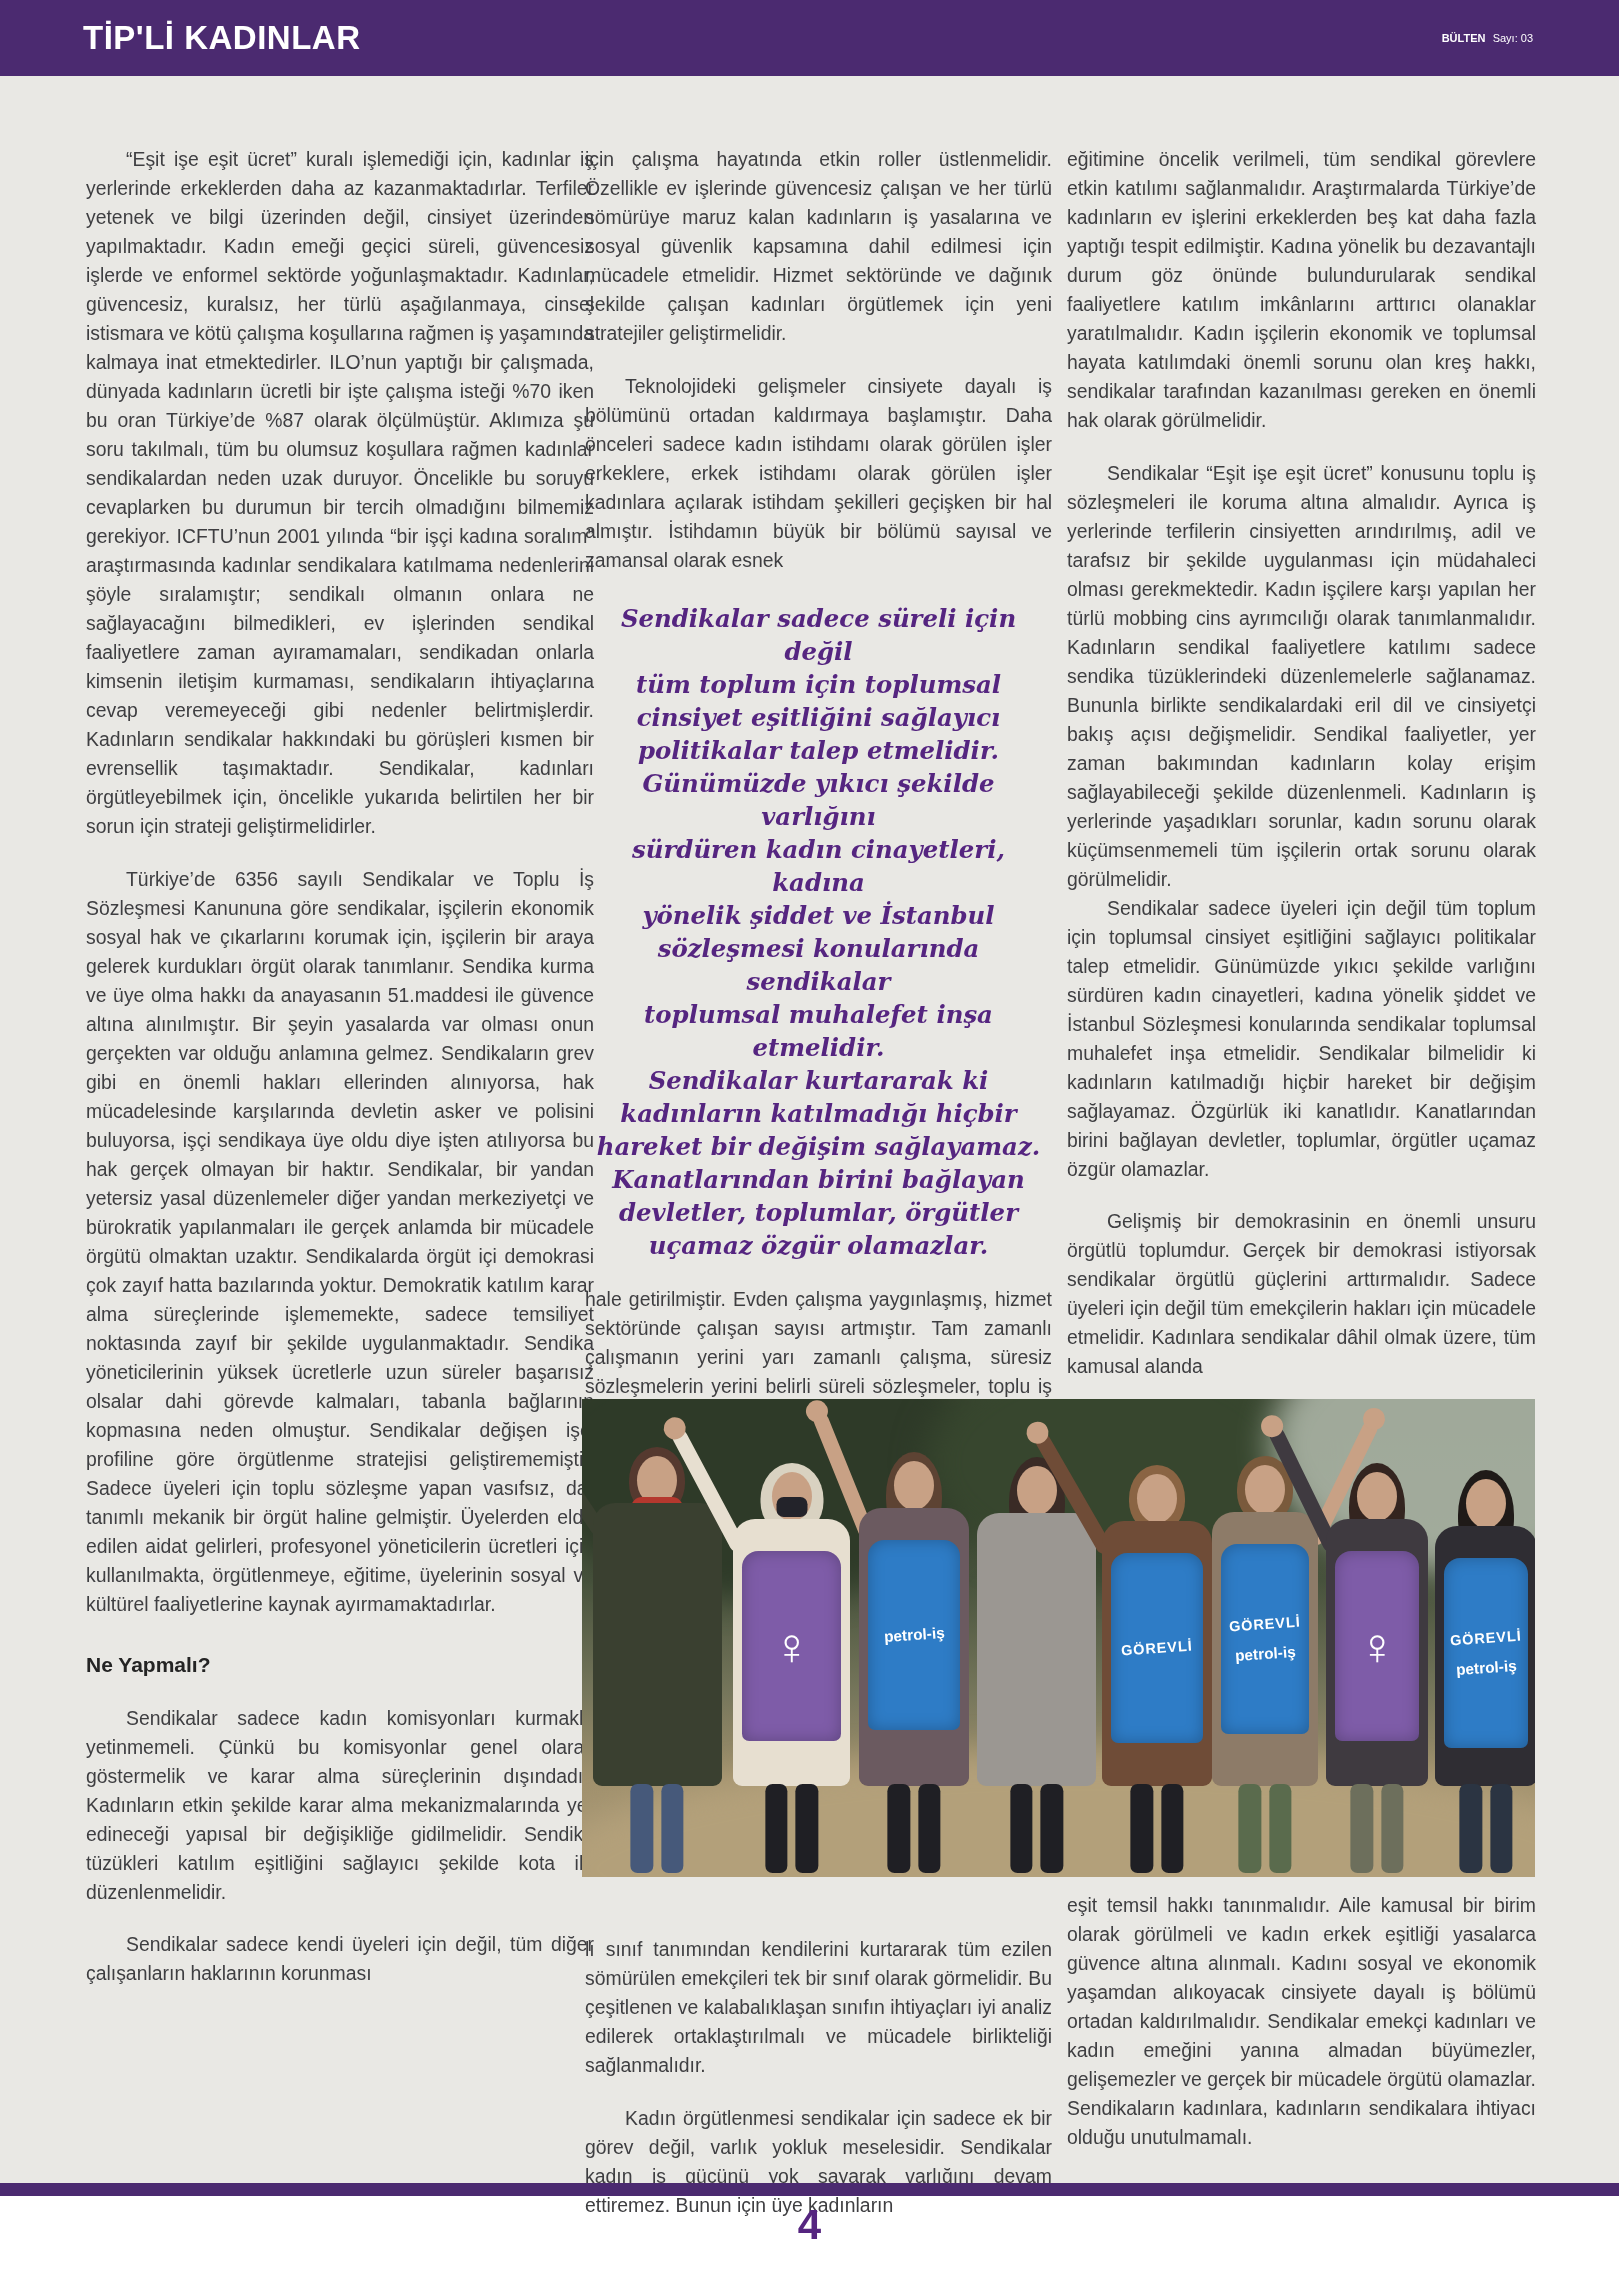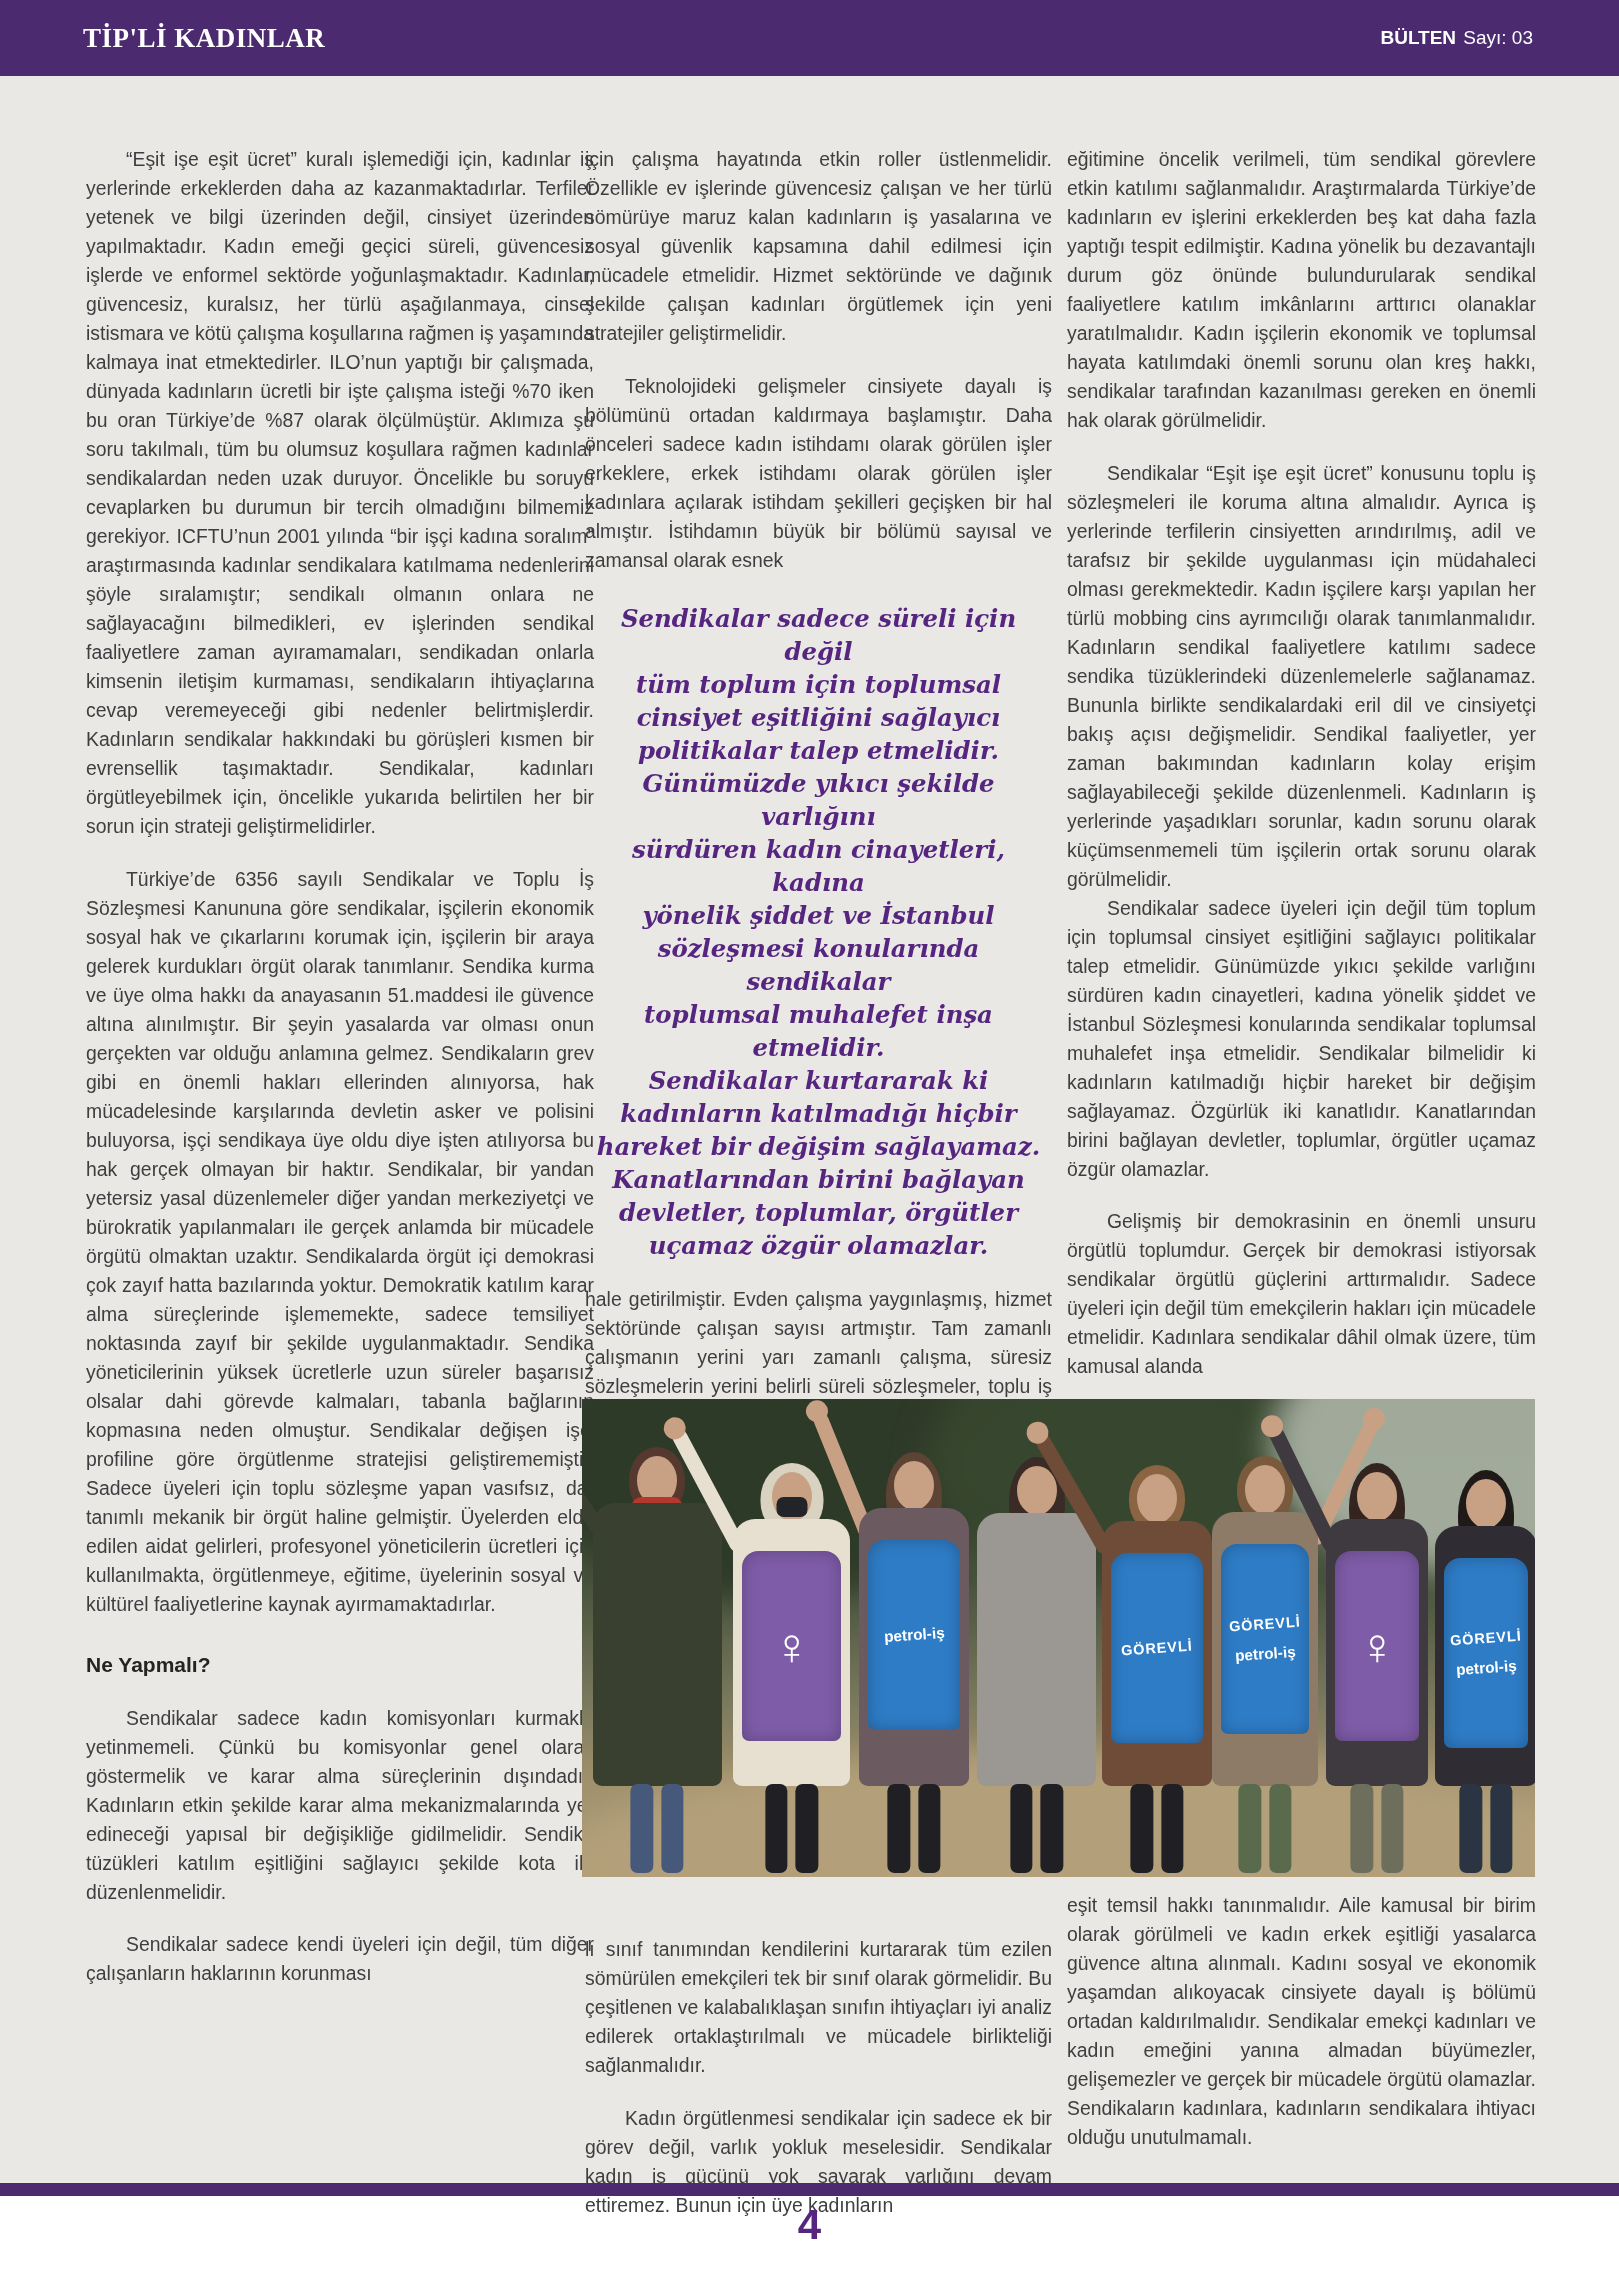--- a/index.html
+++ b/index.html
@@ -3,22 +3,22 @@
 <meta charset="utf-8">
 <style>
   html,body{margin:0;padding:0;}
   body{width:1619px;height:2276px;position:relative;background:#ffffff;
        font-family:"Liberation Sans", sans-serif;overflow:hidden;}
   .paper{position:absolute;left:0;top:0;width:1619px;height:2183px;background:#e9e8e4;}
   
   .masthead{position:absolute;left:0;top:0;width:1619px;height:76px;background:#4b2a70;
             display:flex;align-items:center;justify-content:space-between;
             padding:0 86px 0 83px;box-sizing:border-box;color:#fff;}
-  .masthead .title{font-size:27px;font-weight:bold;letter-spacing:0.5px;font-family:Liberation Serif, serif;}
-  .masthead .issue{font-size:19px;}
+  .masthead .title{font-size:33px;font-weight:bold;letter-spacing:0.5px;}
+  .masthead .issue{font-size:11px;}
   .masthead .issue b{font-weight:bold;margin-right:7.2px;}
   
   .col{position:absolute;top:145px;color:#3e3e41;font-size:19.4px;line-height:29px;
        text-align:justify;}
   .col p{margin:0;}
   .col p.ind{text-indent:40px;}
   .col p.gap{margin-top:23.5px;}
   #col1{left:86px;width:508px;}
   #col2{left:585px;width:467px;}
   #col3{left:1067px;width:469px;}

